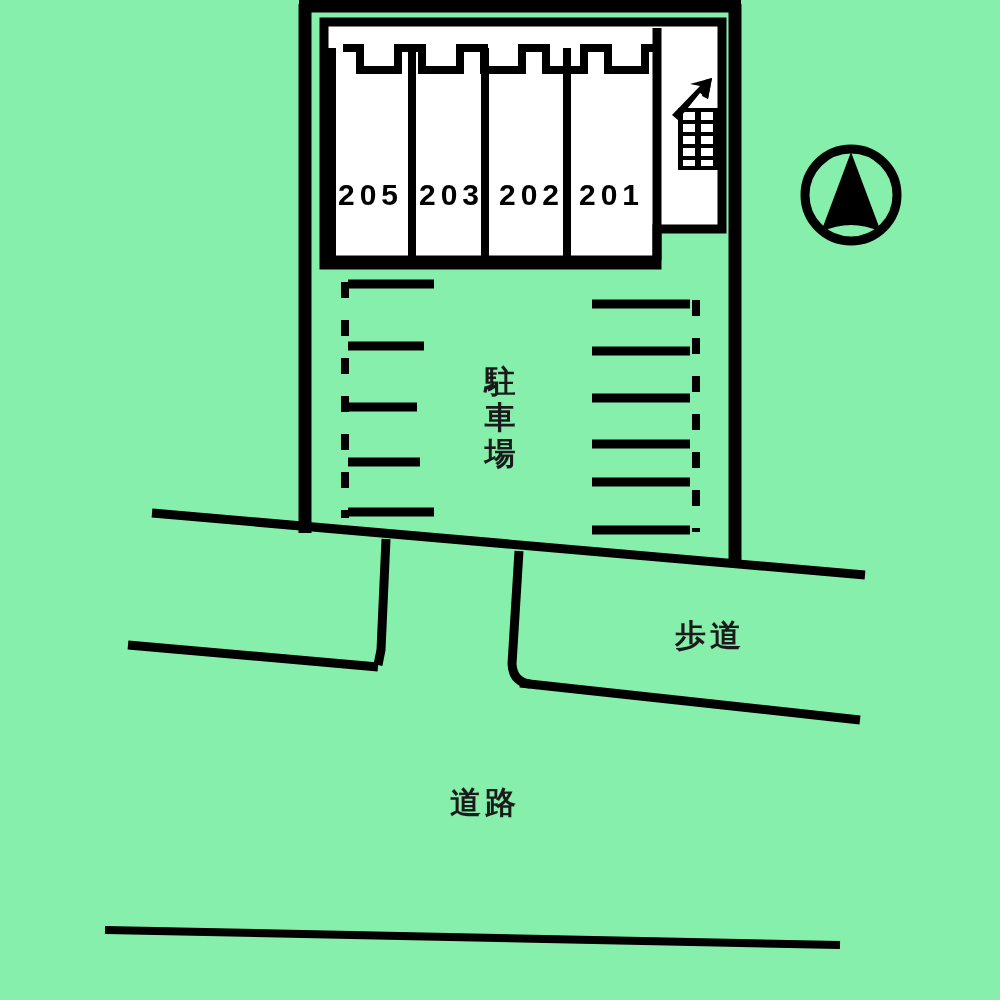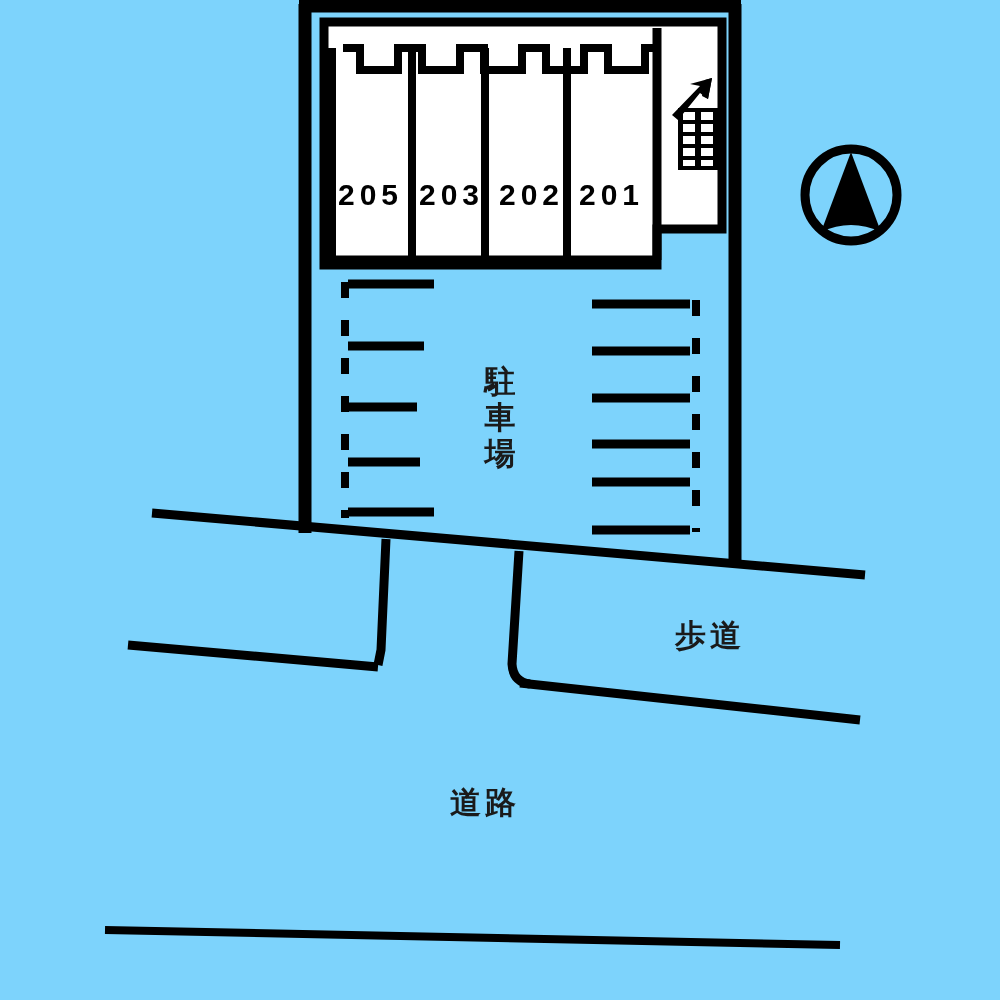--- a/index.html
+++ b/index.html
@@ -11,21 +11,21 @@
   body {
     width: 1000px;
     height: 1000px;
     font-family: "Liberation Sans", sans-serif;
     overflow: hidden;
   }
   #plan-root {
     position: relative;
     width: 1000px;
     height: 1000px;
-    background: #7dd3fc;
+    background: #86efac;
   }
   #plan-svg {
     position: absolute;
     left: 0;
     top: 0;
     width: 1000px;
     height: 1000px;
     display: block;
   }
   .dash-line     { stroke: #000000; stroke-width: 8;  fill: none;

